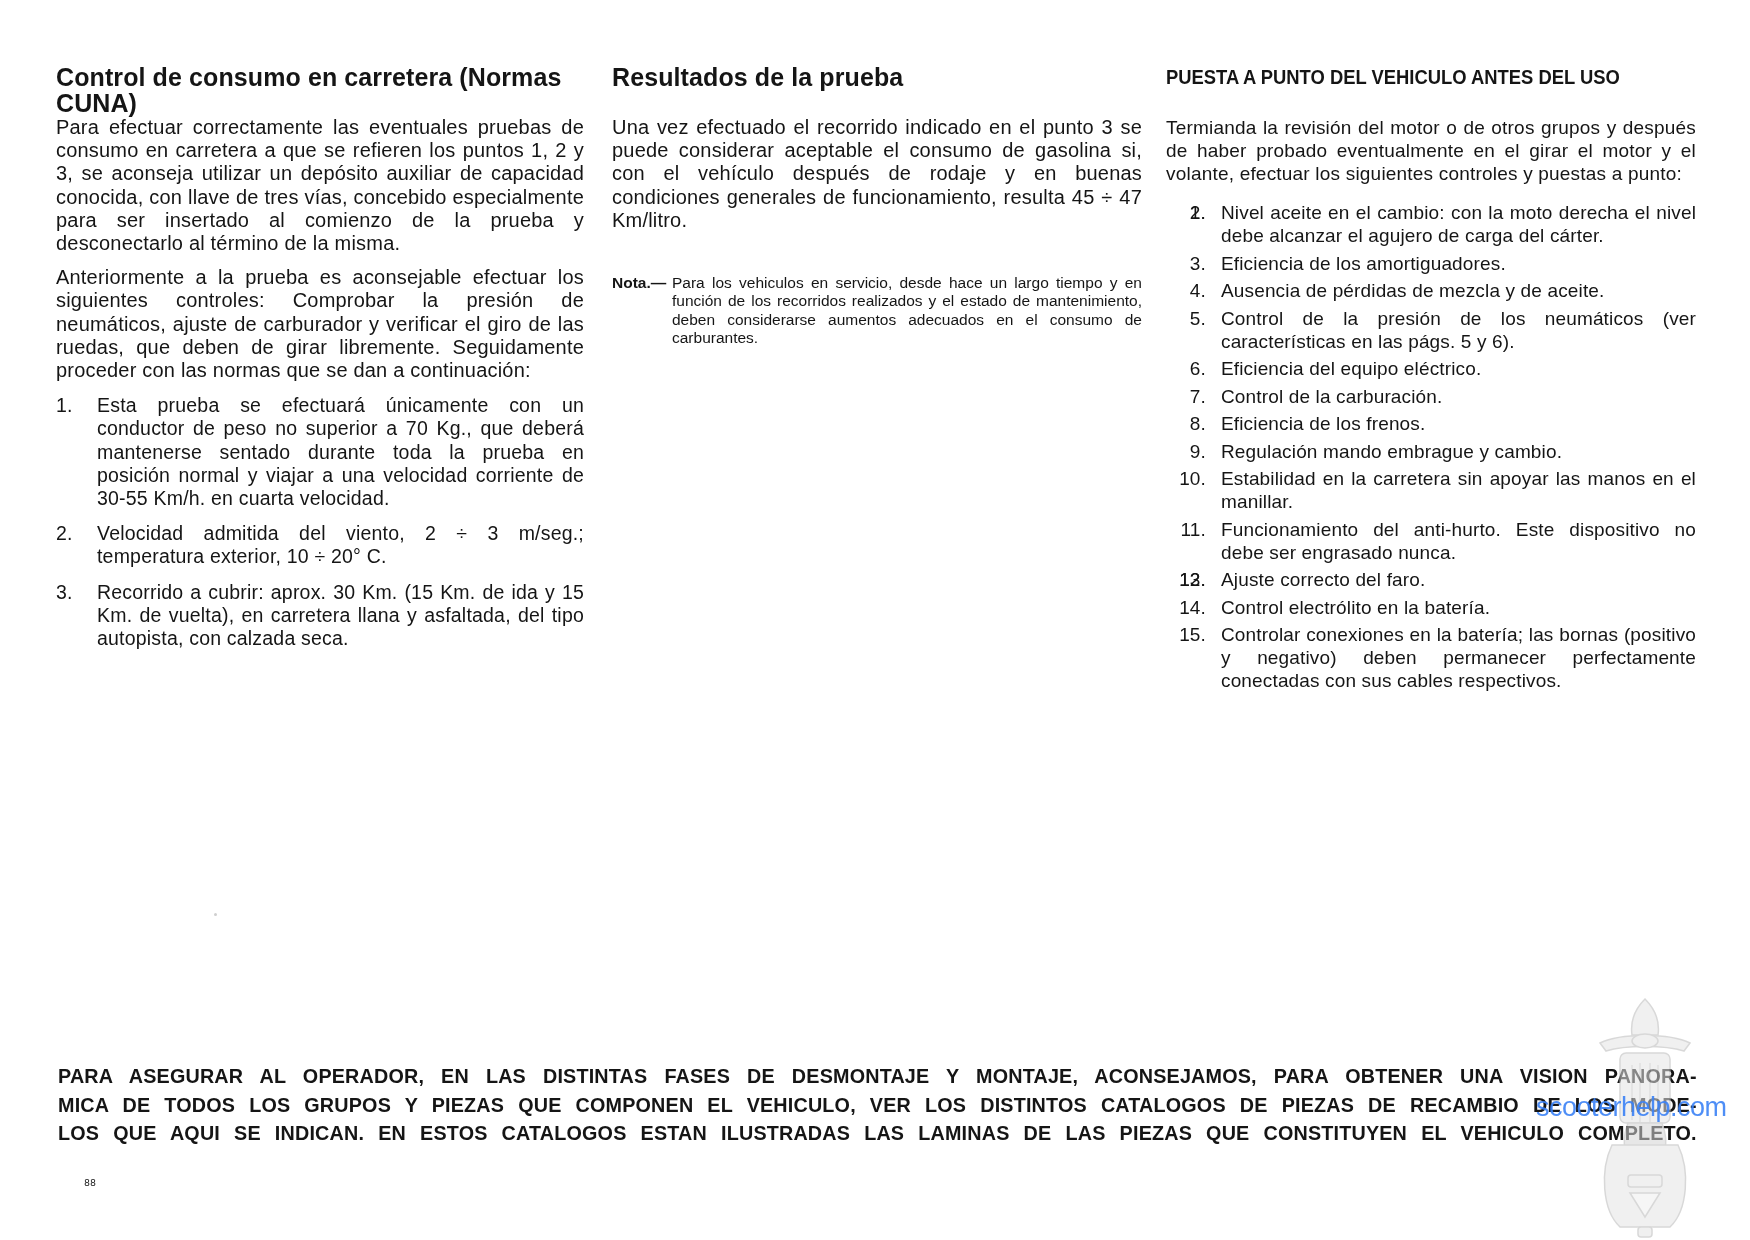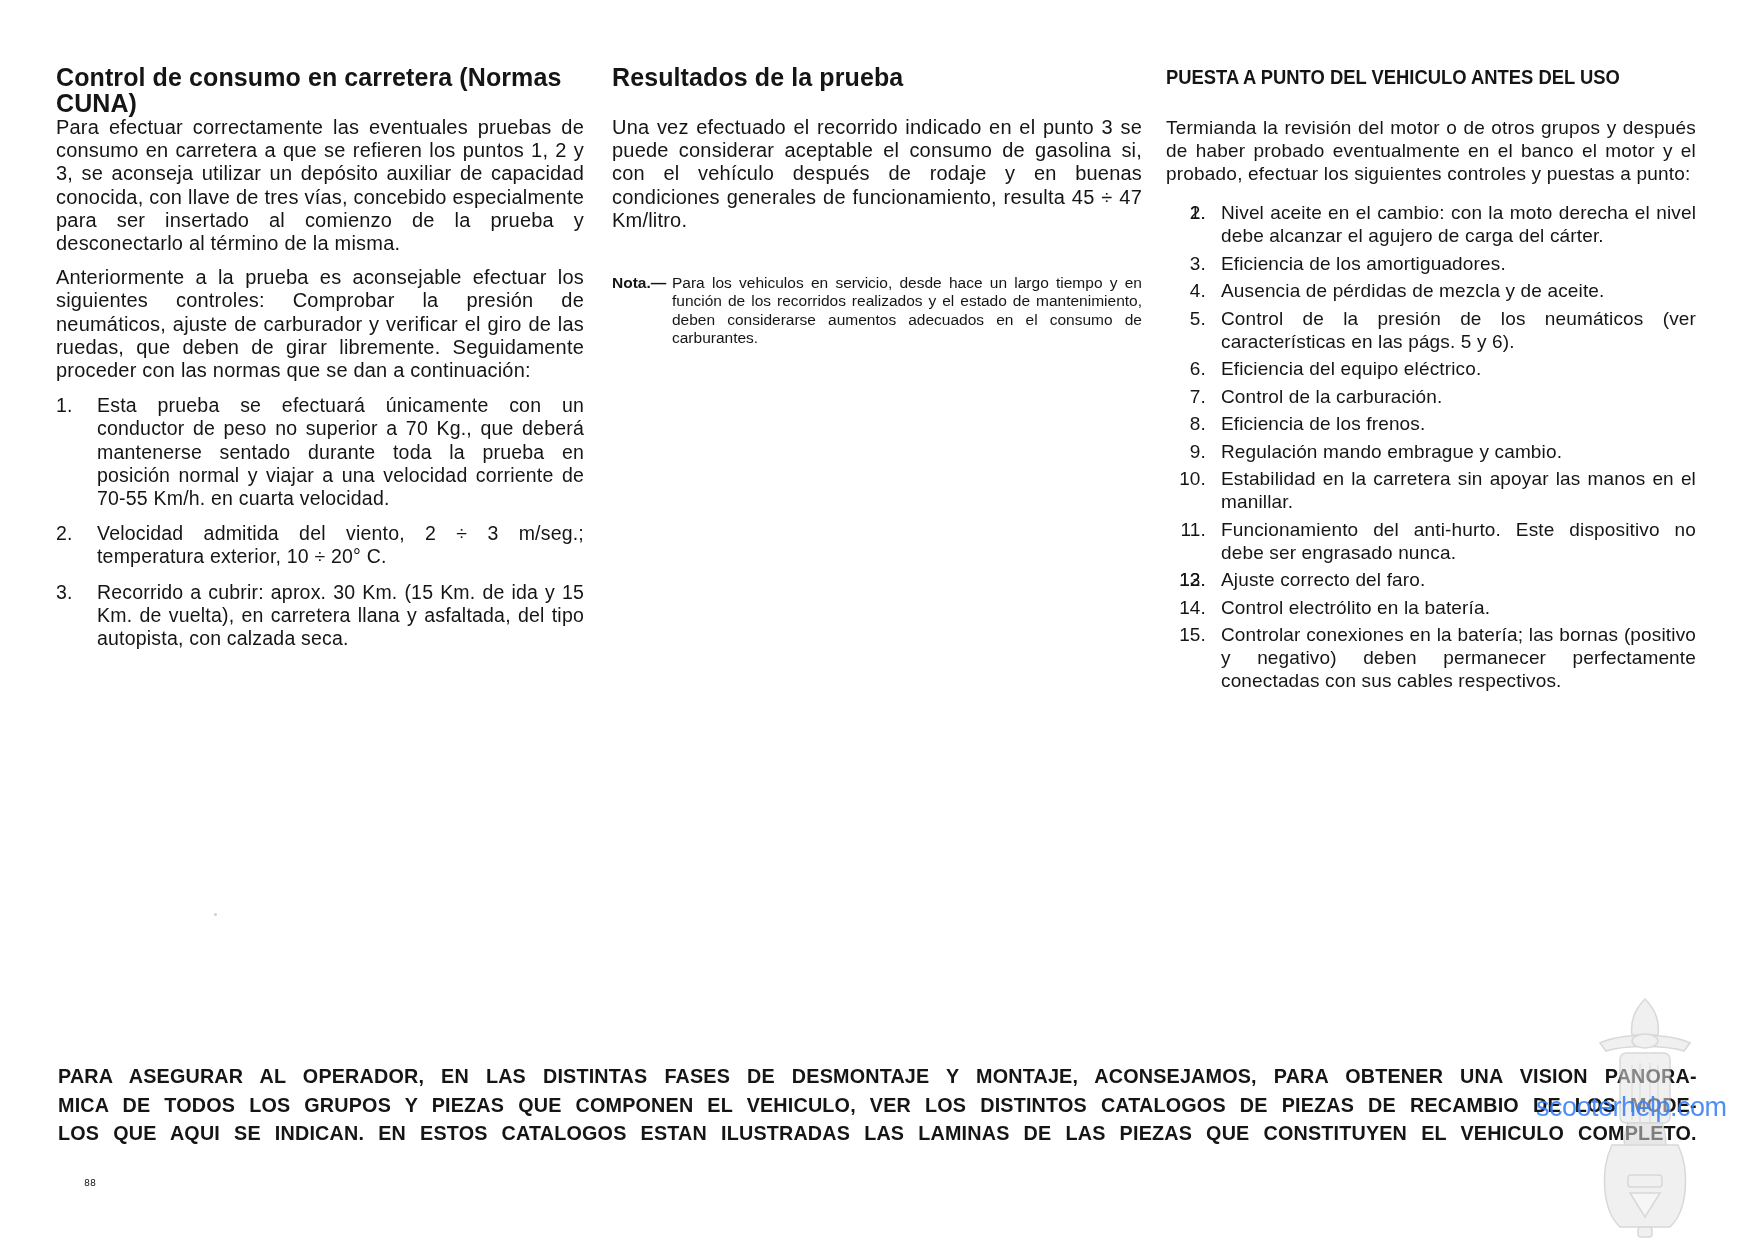--- a/index.html
+++ b/index.html
@@ -53,21 +53,21 @@
 </head>
 <body>
 
 <div id="col1" class="col">
   <h2 class="heading">Control de consumo en carretera (Normas CUNA)</h2>
   <p class="para">Para efectuar correctamente las eventuales pruebas de consumo en carretera a que se refieren los puntos 1, 2 y 3, se aconseja utilizar un depósito auxiliar de capacidad conocida, con llave de tres vías, concebido especialmente para ser insertado al comienzo de la prueba y desconectarlo al término de la misma.</p>
   <p class="para">Anteriormente a la prueba es aconsejable efectuar los siguientes controles: Comprobar la presión de neumáticos, ajuste de carburador y verificar el giro de las ruedas, que deben de girar libremente. Seguidamente proceder con las normas que se dan a continuación:</p>
   <ol class="steps">
     <li>
       <span class="num">1.</span>
-      <span>Esta prueba se efectuará únicamente con un conductor de peso no superior a 70 Kg., que deberá mantenerse sentado durante toda la prueba en posición normal y viajar a una velocidad corriente de 70-55 Km/h. en cuarta velocidad.</span>
+      <span>Esta prueba se efectuará únicamente con un conductor de peso no superior a 70 Kg., que deberá mantenerse sentado durante toda la prueba en posición normal y viajar a una velocidad corriente de 30-55 Km/h. en cuarta velocidad.</span>
     </li>
     <li>
       <span class="num">2.</span>
       <span>Velocidad admitida del viento, 2 ÷ 3 m/seg.; temperatura exterior, 10 ÷ 20° C.</span>
     </li>
     <li>
       <span class="num">3.</span>
       <span>Recorrido a cubrir: aprox. 30 Km. (15 Km. de ida y 15 Km. de vuelta), en carretera llana y asfaltada, del tipo autopista, con calzada seca.</span>
     </li>
   </ol>
@@ -77,21 +77,21 @@
   <h2 class="heading">Resultados de la prueba</h2>
   <p class="para gap-lg">Una vez efectuado el recorrido indicado en el punto 3 se puede considerar aceptable el consumo de gasolina si, con el vehículo después de rodaje y en buenas condiciones generales de funcionamiento, resulta 45 ÷ 47 Km/litro.</p>
   <div class="note">
     <span class="note-label">Nota.—</span>
     <span>Para los vehiculos en servicio, desde hace un largo tiempo y en función de los recorridos realizados y el estado de mantenimiento, deben considerarse aumentos adecuados en el consumo de carburantes.</span>
   </div>
 </div>
 
 <div id="col3" class="col">
   <h2 class="heading caps">PUESTA A PUNTO DEL VEHICULO ANTES DEL USO</h2>
-  <p class="para gap-lg">Termianda la revisión del motor o de otros grupos y después de haber probado eventualmente en el banco el motor y el probado, efectuar los siguientes controles y puestas a punto:</p>
+  <p class="para gap-lg">Termianda la revisión del motor o de otros grupos y después de haber probado eventualmente en el girar el motor y el volante, efectuar los siguientes controles y puestas a punto:</p>
   <ol class="steps" id="checks-list">
       <li><span class="num">1.</span></li>
       <li><span class="num">2.</span><span>Nivel aceite en el cambio: con la moto derecha el nivel debe alcanzar el agujero de carga del cárter.</span></li>
       <li><span class="num">3.</span><span>Eficiencia de los amortiguadores.</span></li>
       <li><span class="num">4.</span><span>Ausencia de pérdidas de mezcla y de aceite.</span></li>
       <li><span class="num">5.</span><span>Control de la presión de los neumáticos (ver características en las págs. 5 y 6).</span></li>
       <li><span class="num">6.</span><span>Eficiencia del equipo eléctrico.</span></li>
       <li><span class="num">7.</span><span>Control de la carburación.</span></li>
       <li><span class="num">8.</span><span>Eficiencia de los frenos.</span></li>
       <li><span class="num">9.</span><span>Regulación mando embrague y cambio.</span></li>

